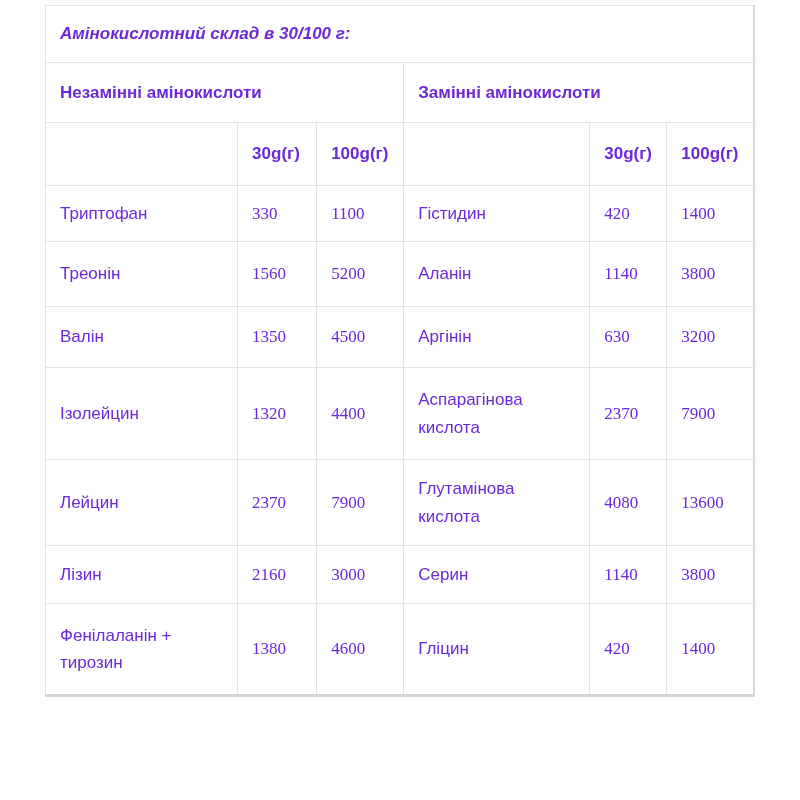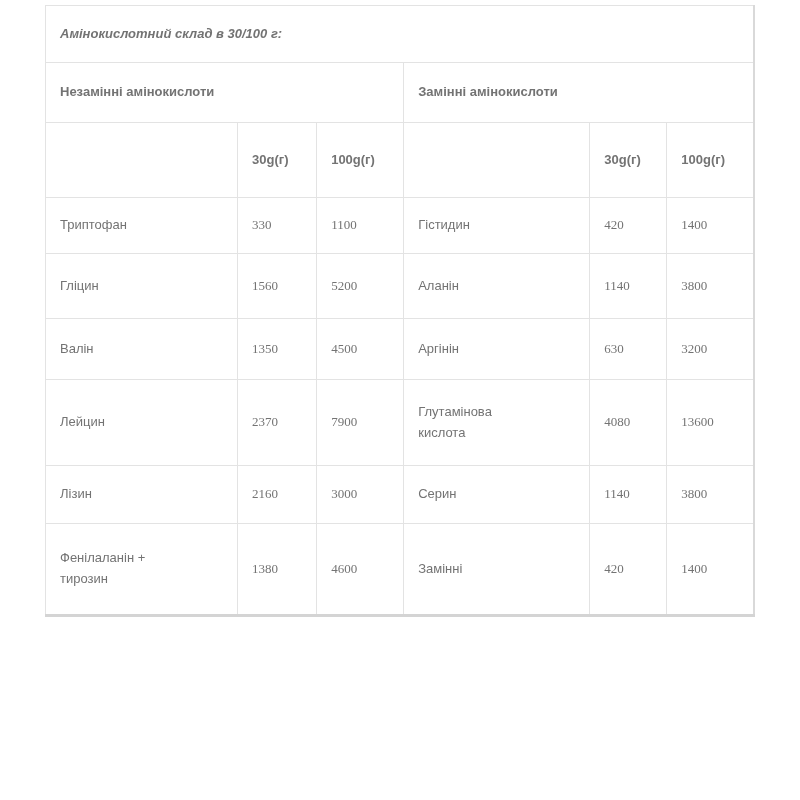--- a/index.html
+++ b/index.html
@@ -23,22 +23,22 @@
     top: 5px;
     width: 710px;
     border-collapse: collapse;
     table-layout: fixed;
     border: 1px solid #d9d9d9;
     border-right: 2px solid #d9d9d9;
     border-bottom: 3px solid #d4d4d4;
   }
   table.amino td {
     border: 1px solid #e3e3e3;
-    color: #737373;
-    font-size: 13px;
+    color: #6d28d9;
+    font-size: 17px;
     line-height: 1.6;
     vertical-align: middle;
     padding: 8px 10px 8px 14px;
     overflow: hidden;
   }
   td.title-cell {
     font-weight: bold;
     font-style: italic;
     font-size: 18px;
     color: #626262;
@@ -57,21 +57,21 @@
   }
   td.name-cell {
     white-space: pre-line;
   }
   td.num-cell {
     padding-left: 11px;
     font-family: Liberation Serif, serif;
   }
   tr.title-row    { height: 57px; }
   tr.section-row  { height: 60px; }
-  tr.subhead-row  { height: 75px; }
+  tr.subhead-row  { height: 63px; }
   tr.r1 { height: 56px; }
   tr.r2 { height: 65px; }
   tr.r3 { height: 61px; }
   tr.r4 { height: 92px; }
   tr.r5 { height: 86px; }
   tr.r6 { height: 97px; }
   tr.r7 { height: 58px; }
   tr.r8 { height: 92px; }
 </style>
 </head>
@@ -106,34 +106,43 @@
 
       <tr class="r1">
         <td class="name-cell">Триптофан</td>
         <td class="num-cell">330</td>
         <td class="num-cell">1100</td>
         <td class="name-cell">Гістидин</td>
         <td class="num-cell">420</td>
         <td class="num-cell">1400</td>
       </tr>
       <tr class="r2">
-        <td class="name-cell">Гліцин</td>
+        <td class="name-cell">Треонін</td>
         <td class="num-cell">1560</td>
         <td class="num-cell">5200</td>
         <td class="name-cell">Аланін</td>
         <td class="num-cell">1140</td>
         <td class="num-cell">3800</td>
       </tr>
       <tr class="r3">
         <td class="name-cell">Валін</td>
         <td class="num-cell">1350</td>
         <td class="num-cell">4500</td>
         <td class="name-cell">Аргінін</td>
         <td class="num-cell">630</td>
         <td class="num-cell">3200</td>
+      </tr>
+      <tr class="r4">
+        <td class="name-cell">Ізолейцин</td>
+        <td class="num-cell">1320</td>
+        <td class="num-cell">4400</td>
+        <td class="name-cell">Аспарагінова
+кислота</td>
+        <td class="num-cell">2370</td>
+        <td class="num-cell">7900</td>
       </tr>
       <tr class="r5">
         <td class="name-cell">Лейцин</td>
         <td class="num-cell">2370</td>
         <td class="num-cell">7900</td>
         <td class="name-cell">Глутамінова
 кислота</td>
         <td class="num-cell">4080</td>
         <td class="num-cell">13600</td>
       </tr>
@@ -143,19 +152,19 @@
         <td class="num-cell">3000</td>
         <td class="name-cell">Серин</td>
         <td class="num-cell">1140</td>
         <td class="num-cell">3800</td>
       </tr>
       <tr class="r8">
         <td class="name-cell">Фенілаланін +
 тирозин</td>
         <td class="num-cell">1380</td>
         <td class="num-cell">4600</td>
-        <td class="name-cell">Замінні</td>
+        <td class="name-cell">Гліцин</td>
         <td class="num-cell">420</td>
         <td class="num-cell">1400</td>
       </tr>
     </tbody>
   </table>
 </div>
 
 </body></html>

